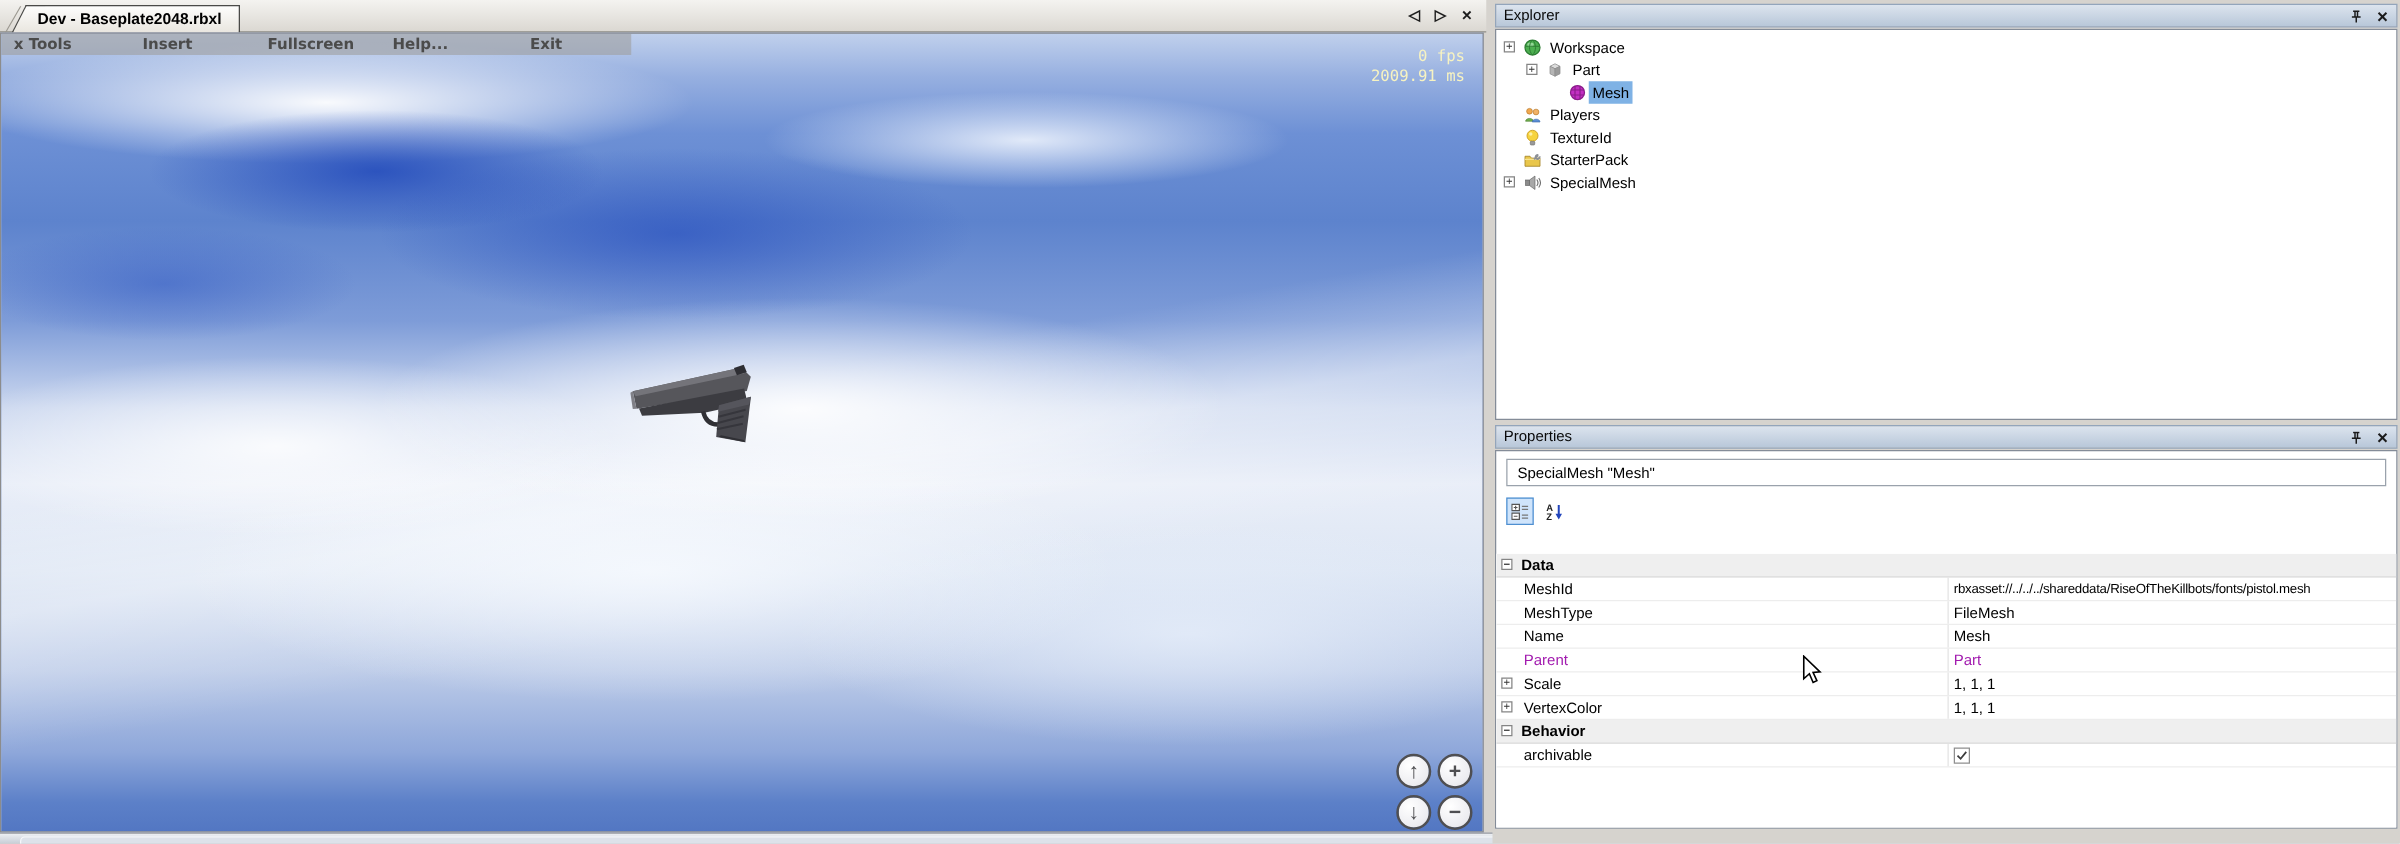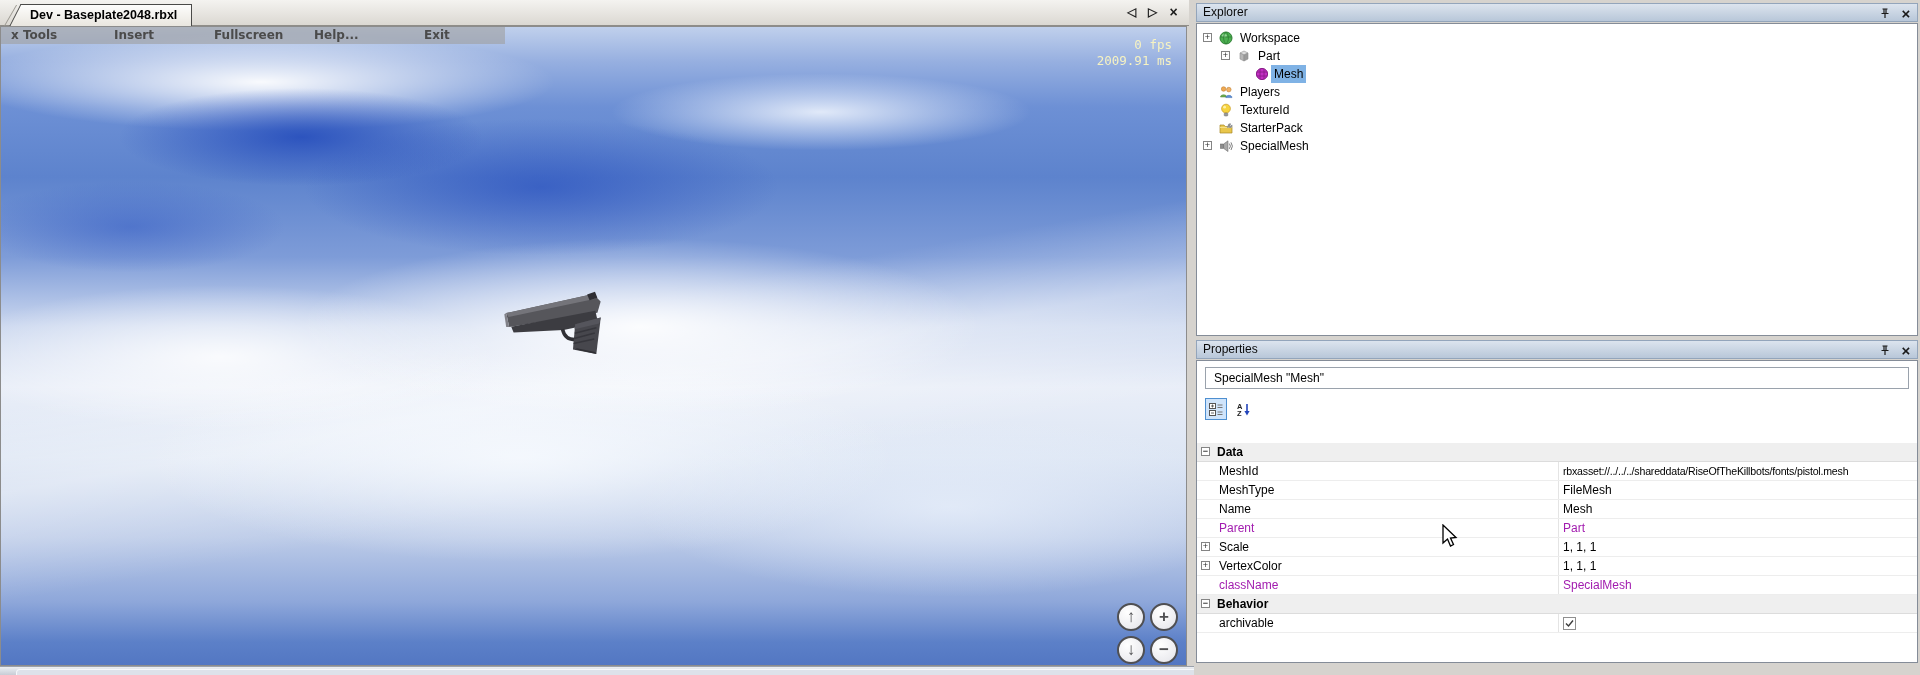--- a/index.html
+++ b/index.html
@@ -329,25 +329,20 @@
         </div>
 
 
         <div class="grid-row">
           <span class="expander" style="left:4px;">+</span>
           <span class="g-label">VertexColor</span>
           <span class="v-div"></span>
           <span class="g-value">1, 1, 1</span>
         </div>
 
-        <div class="grid-row muted">
-          <span class="g-label">className</span>
-          <span class="v-div"></span>
-          <span class="g-value">SpecialMesh</span>
-        </div>
 
         <div class="grid-row section">
           <span class="expander" style="left:4px;">−</span>
           <span class="g-label">Behavior</span>
         </div>
 
         <div class="grid-row">
           <span class="g-label">archivable</span>
           <span class="v-div"></span>
           <span class="checkbox">

